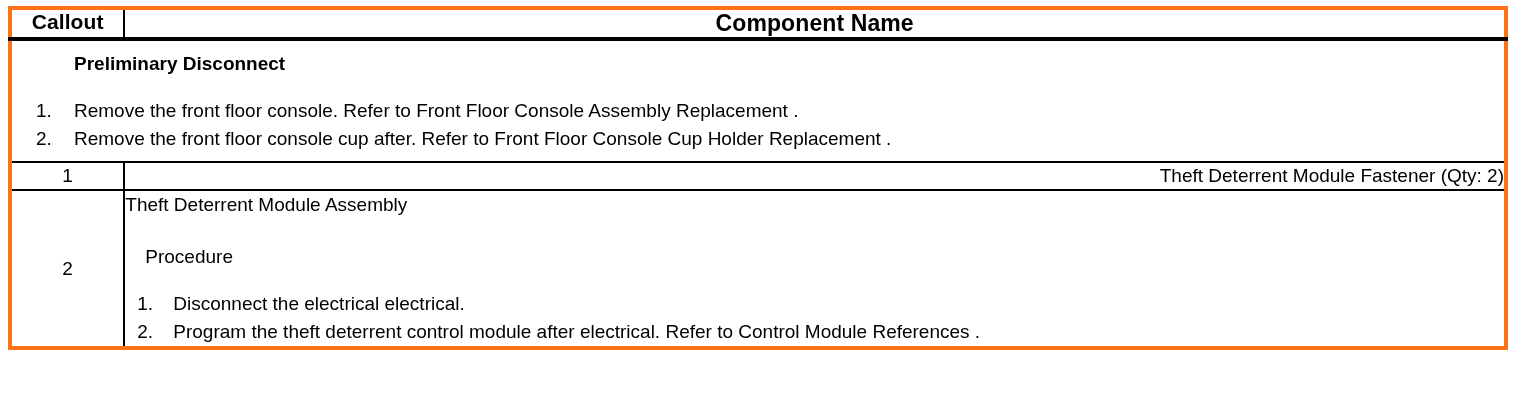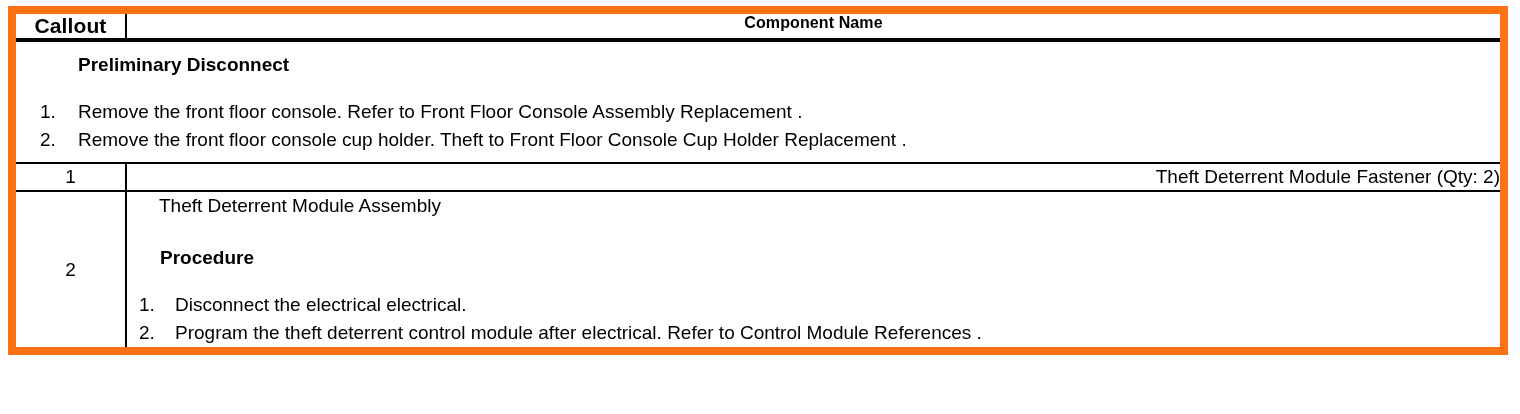--- a/index.html
+++ b/index.html
@@ -23,21 +23,21 @@
   }
 
   table.callout-table {
     position: absolute;
     left: 8px;
     top: 6px;
     width: 1500px;
     border-collapse: collapse;
     table-layout: fixed;
     background: #fde047;
-    border: 8px solid #f97316;
+    border: 4px solid #f97316;
   }
 
   table.callout-table td {
     border: 2px solid #000000;
     vertical-align: top;
     padding: 0;
     background: #ffffff;
   }
 
   
@@ -49,21 +49,21 @@
     border-bottom: 4px solid #000000;
   }
   .hdr-callout {
     font-size: 21px;
     font-weight: bold;
     text-align: center;
     padding: 6px 0 7px 0;
     letter-spacing: 0.1px;
   }
   .hdr-name {
-    font-size: 16px;
+    font-size: 23px;
     font-weight: bold;
     text-align: center;
     padding: 6px 0 7px 0;
     letter-spacing: 0.1px;
   }
 
   
   .prelim-cell {
     padding: 0;
   }
@@ -113,29 +113,27 @@
     text-align: right;
   }
 
   
   .component-block {
     padding: 8px 0 6px 10px;
   }
   .component-block .title-line {
     font-size: 19px;
     line-height: 27px;
-    padding-left: 32px;
   }
   .proc-title {
     font-size: 19px;
-    font-weight: bold;
+    font-weight: normal;
     padding-left: 20px;
     margin-top: 27px;
     line-height: 24px;
-    margin-left: 13px;
   }
   ol.proc-list {
     list-style: none;
     margin: 0;
     padding: 0;
     margin-top: 21px;
   }
   ol.proc-list li {
     font-size: 19px;
     line-height: 28px;
@@ -171,21 +169,21 @@
       <tr>
         <td class="prelim-cell" colspan="2">
           <div class="prelim-title">Preliminary Disconnect</div>
           <ol class="prelim-list">
             <li>
               <span class="num">1.</span>
               <span>Remove the front floor console. Refer to Front Floor Console Assembly Replacement .</span>
             </li>
             <li>
               <span class="num">2.</span>
-              <span>Remove the front floor console cup holder. Theft to Front Floor Console Cup Holder Replacement .</span>
+              <span>Remove the front floor console cup after. Refer to Front Floor Console Cup Holder Replacement .</span>
             </li>
           </ol>
         </td>
       </tr>
 
       <tr>
         <td class="callout-num">1</td>
         <td class="component-name">Theft Deterrent Module Fastener (Qty: 2)</td>
       </tr>
 

